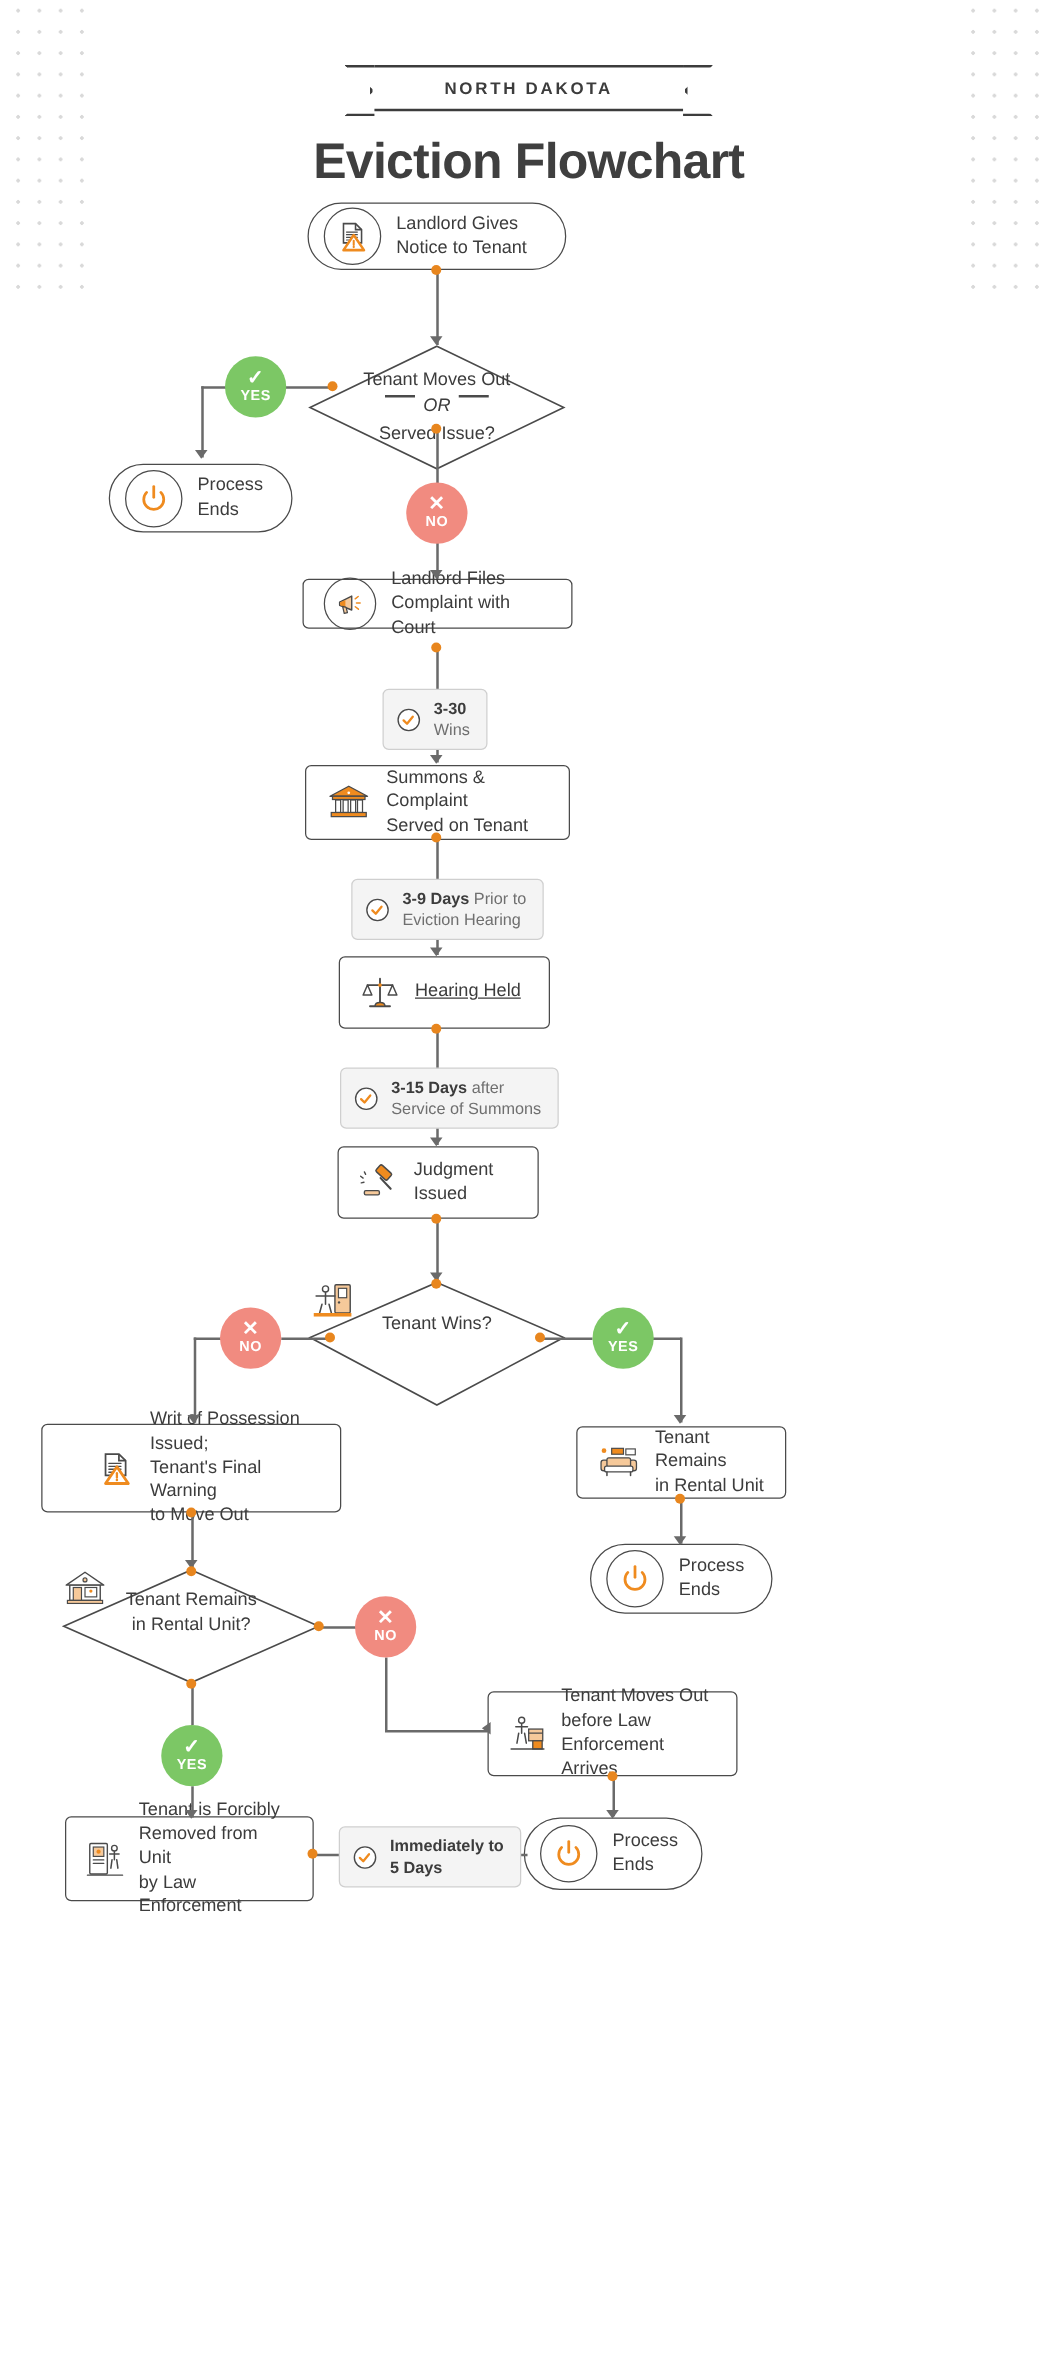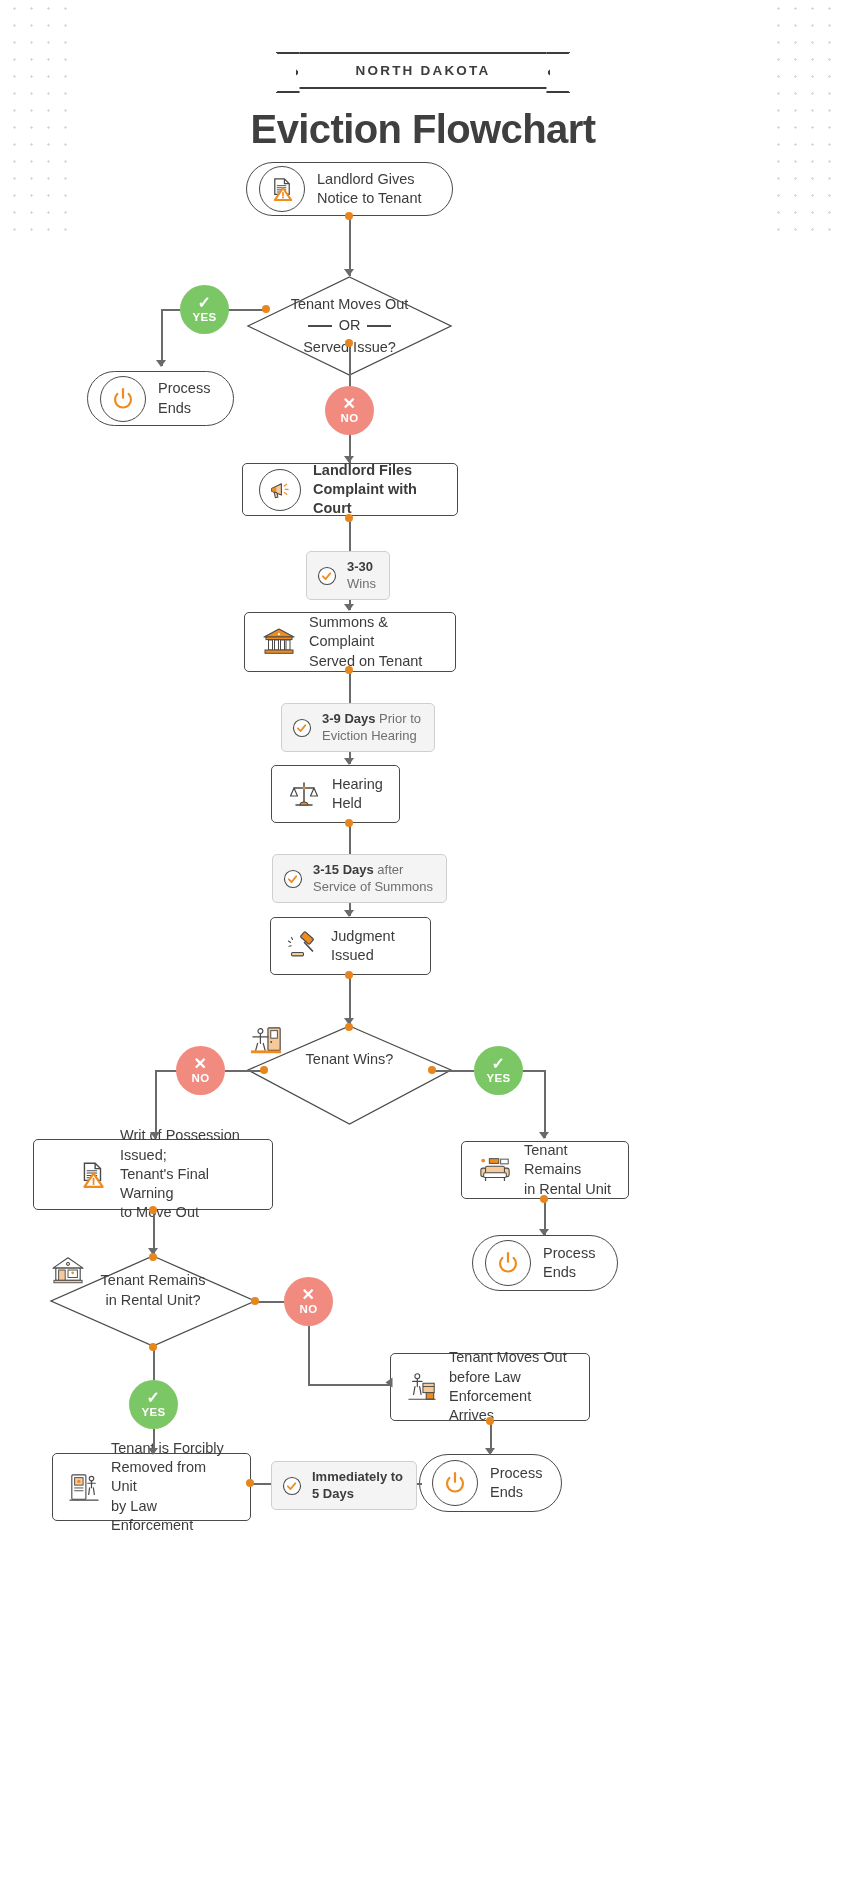--- a/index.html
+++ b/index.html
@@ -59,21 +59,21 @@
 
   
   .diamond{ position:absolute; }
   .diamond svg{ position:absolute; inset:0; overflow:visible; }
   .diamond .dcontent{
     position:absolute; inset:0; display:flex; flex-direction:column;
     align-items:center; justify-content:center; gap:2px;
     font-size:14.5px; line-height:1.35; color:#3c3c3c; text-align:center;
     white-space:pre-line; pointer-events:none;
   }
-  .orline{ display:flex; align-items:center; gap:7px; }
+  .orline{ display:flex; align-items:flex-start; gap:7px;font-style:italic; }
   .orline i{ display:block; width:24px; height:1.4px; background:#4a4a4a; }
 
   
   .badge{
     position:absolute; width:49px; height:49px; border-radius:50%;
     display:flex; flex-direction:column; align-items:center; justify-content:center;
     color:#fff; font-size:11.5px; font-weight:bold; letter-spacing:.4px;
     line-height:1; gap:1px; z-index:4;
   }
   .badge.yes{ background:#7cc765; }
@@ -236,21 +236,21 @@
   <span class="ic ring2">
     <svg width="26" height="26" viewBox="0 0 26 26">
       <path d="M7.3 7.9a8 8 0 1 0 11.4 0" fill="none" stroke="#ef8b1f" stroke-width="2.2" stroke-linecap="round"></path>
       <path d="M13 3.2v8.6" stroke="#ef8b1f" stroke-width="2.2" stroke-linecap="round"></path>
     </svg>
   </span>
   <span class="txt">Process
 Ends</span>
 </div>
 
-<div class="node rect" style="left:242px;top:463px;width:216px;height:53px;font-weight:bold;">
+<div class="node rect" style="left:242px;top:463px;width:216px;height:40px;">
   <span class="ic ring">
     <svg width="24" height="24" viewBox="0 0 26 26">
       <path d="M4 11.5 14.5 6.3v12.1L4 14.3z" fill="#f6c99a" stroke="#4a4a4a" stroke-width="1.2" stroke-linejoin="round"></path>
       <path d="M4.4 11.6 9 9.8v6.2l-4.6-1.7z" fill="#ef8b1f"></path>
       <path d="M6.6 15.3 8 21.3l2.8-.6-1.2-4.6z" fill="#f6c99a" stroke="#4a4a4a" stroke-width="1.1" stroke-linejoin="round"></path>
       <g stroke="#ef8b1f" stroke-width="1.3" stroke-linecap="round">
         <path d="M17.5 8.7l2.6-2M18.6 12.3h3.2M17.6 15.6l2.7 2.1"></path>
       </g>
     </svg>
   </span>
@@ -291,21 +291,21 @@
   <span class="ic">
     <svg width="22" height="22" viewBox="0 0 24 24">
       <circle cx="12" cy="12" r="9.3" fill="#fff" stroke="#4a4a4a" stroke-width="1.2"></circle>
       <path d="M7.5 12.3l3 3 5-6.2" fill="none" stroke="#ef8b1f" stroke-width="2" stroke-linecap="round" stroke-linejoin="round"></path>
     </svg>
   </span>
   <span class="tt"><b>3-9 Days</b><span> Prior to
 Eviction Hearing</span></span>
 </div>
 
-<div class="node rect" style="left:271px;top:765px;width:129px;height:58px;">
+<div class="node rect" style="left:271px;top:765px;width:169px;height:58px;text-decoration:underline;">
   <span class="ic">
     <svg width="32" height="32" viewBox="0 0 32 32">
       <path d="M16 5v20M8 27h16" stroke="#4a4a4a" stroke-width="1.5" stroke-linecap="round"></path>
       <path d="M6 10h20" stroke="#4a4a4a" stroke-width="1.4" stroke-linecap="round"></path>
       <circle cx="16" cy="10" r="1.5" fill="#ef8b1f"></circle>
       <path d="M6 10 2.5 18h7z" fill="#fff" stroke="#4a4a4a" stroke-width="1.2" stroke-linejoin="round"></path>
       <path d="M26 10l-3.5 8h7z" fill="#fff" stroke="#4a4a4a" stroke-width="1.2" stroke-linejoin="round"></path>
       <path d="M12 27c0-2 1.8-3 4-3s4 1 4 3z" fill="#ef8b1f" stroke="#4a4a4a" stroke-width="1.1"></path>
     </svg>
   </span>

